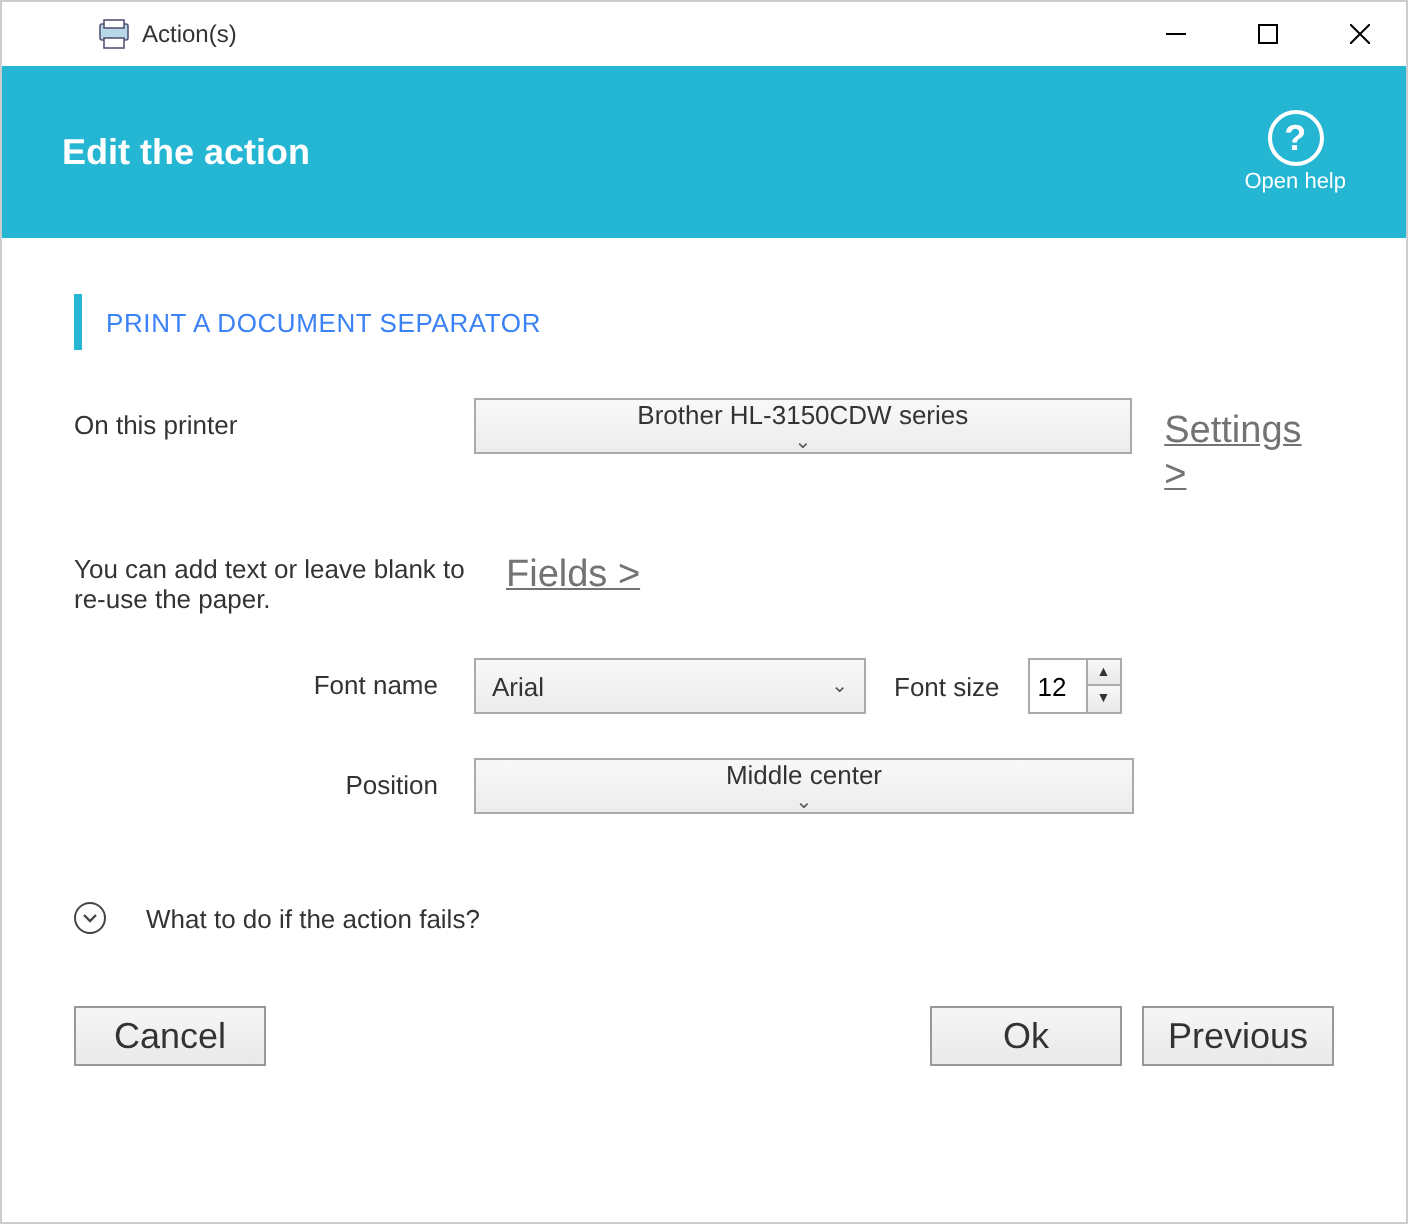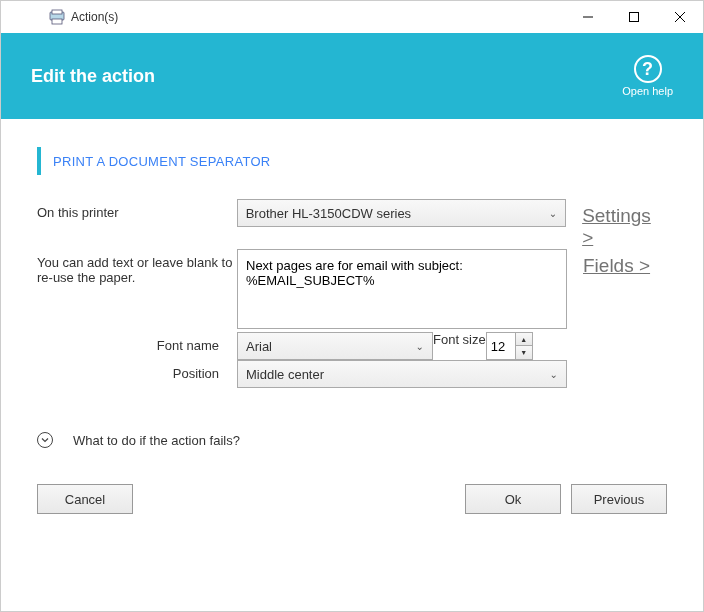--- a/index.html
+++ b/index.html
@@ -16,48 +16,48 @@
 .header-title { font-size: 18px; font-weight: bold; flex: 1; }
 .help-block { display: flex; flex-direction: column; align-items: center; gap: 2px; }
 .help-icon { width: 28px; height: 28px; border: 2px solid #fff; border-radius: 50%; display: flex; align-items: center; justify-content: center; font-size: 18px; font-weight: bold; color: #fff; }
 .help-text { font-size: 11px; }
 
 .content { padding: 28px 36px 18px 36px; }
 .section-title-row { display: flex; align-items: center; margin-bottom: 24px; }
 .accent-bar { width: 4px; height: 28px; background: #24b6d2; margin-right: 12px; }
 .section-title { font-size: 13px; letter-spacing: 0.3px; color: #3b82f6; }
 
-.form-row { display: flex; align-items: flex-start; }
+.form-row { display: flex; align-items: flex-start; margin-bottom: 22px; }
 .label-col { width: 200px; padding-top: 6px; font-size: 13px; color: #333; }
 .label-col.right { text-align: right; padding-right: 18px; }
 .control-col { width: 330px; }
 .link-col { padding-left: 16px; padding-top: 6px; }
 .link { color: #737373; text-decoration: underline; font-size: 19px; cursor: pointer; }
 
-.select-like { height: 28px; border: 1px solid #aaa; background: linear-gradient(#f8f8f8, #ececec); display: flex; align-items: center; padding: 0 8px; justify-content: space-between; font-size: 13px; cursor: pointer; }
+.select-like { height: 28px; border: 1px solid #aaa; background: linear-gradient(#f8f8f8, #ececec); display: flex; align-items: center; padding: 0 8px; justify-content: space-between; font-size: 13px; cursor: pointer; flex-direction: column; }
 .chevron { font-size: 10px; color: #555; }
 
 .textarea { width: 100%; height: 80px; border: 1px solid #aaa; padding: 8px; font-family: inherit; font-size: 13px; resize: none; background: #fff; }
 
-.font-row { display: flex; }
+.font-row { display: flex; align-items: center; gap: 14px; }
 .font-select { width: 196px; height: 28px; border: 1px solid #aaa; background: linear-gradient(#f8f8f8, #ececec); display: flex; align-items: center; padding: 0 8px; justify-content: space-between; font-size: 13px; cursor: pointer; }
 .font-size-label { font-size: 13px; }
 .spinner { display: flex; }
 .spinner input { width: 30px; height: 28px; border: 1px solid #aaa; text-align: left; padding-left: 4px; font-size: 13px; }
 .spinner-btns { display: flex; flex-direction: column; border: 1px solid #aaa; border-left: none; }
 .spinner-btn { width: 16px; height: 13px; background: linear-gradient(#f8f8f8, #e8e8e8); display: flex; align-items: center; justify-content: center; font-size: 7px; cursor: pointer; border-bottom: 1px solid #aaa; }
 .spinner-btn:last-child { border-bottom: none; }
 
 .expander { display: flex; align-items: center; gap: 20px; margin-top: 44px; cursor: pointer; }
 .expander-icon { width: 16px; height: 16px; border: 1.5px solid #444; border-radius: 50%; display: flex; align-items: center; justify-content: center; }
 .expander-icon svg { display: block; }
 
 .footer { display: flex; padding: 18px 36px 0 36px; gap: 10px; }
 .footer-spacer { flex: 1; }
-.btn { min-width: 96px; height: 30px; border: 1px solid #999; background: linear-gradient(#f6f6f6, #e9e9e9); font-size: 13px; cursor: pointer; display: flex; align-items: center; justify-content: center; }
+.btn { min-width: 96px; height: 30px; border: 1px solid #999; background: linear-gradient(#f6f6f6, #e9e9e9); font-size: 18px; cursor: pointer; display: flex; align-items: center; justify-content: center; }
 </style>
 </head>
 <body>
 
 <div class="titlebar">
   <span class="title-icon">
     <svg width="16" height="16" viewBox="0 0 16 16">
         <rect x="1" y="3" width="14" height="8" rx="1" fill="#b8d8e8" stroke="#557" stroke-width="0.8"></rect>
         <rect x="3" y="1" width="10" height="4" fill="#fff" stroke="#557" stroke-width="0.8"></rect>
         <rect x="3" y="10" width="10" height="5" fill="#fff" stroke="#557" stroke-width="0.8"></rect>
@@ -105,24 +105,20 @@
       <div class="select-like">
         <span>Brother HL-3150CDW series</span>
         <span class="chevron">⌄</span>
       </div>
     </div>
     <div class="link-col"><span class="link">Settings &gt;</span></div>
   </div>
 
   <div class="form-row">
     <div class="label-col">You can add text or leave blank to re-use the paper.</div>
-    <div class="control-col">
-      <textarea class="textarea" style="">Next pages are for email with subject:
-%EMAIL_SUBJECT%</textarea>
-    </div>
     <div class="link-col"><span class="link">Fields &gt;</span></div>
   </div>
 
   <div class="form-row">
     <div class="label-col right">Font name</div>
     <div class="control-col">
       <div class="font-row">
         <div class="font-select">
           <span>Arial</span>
           <span class="chevron">⌄</span>

